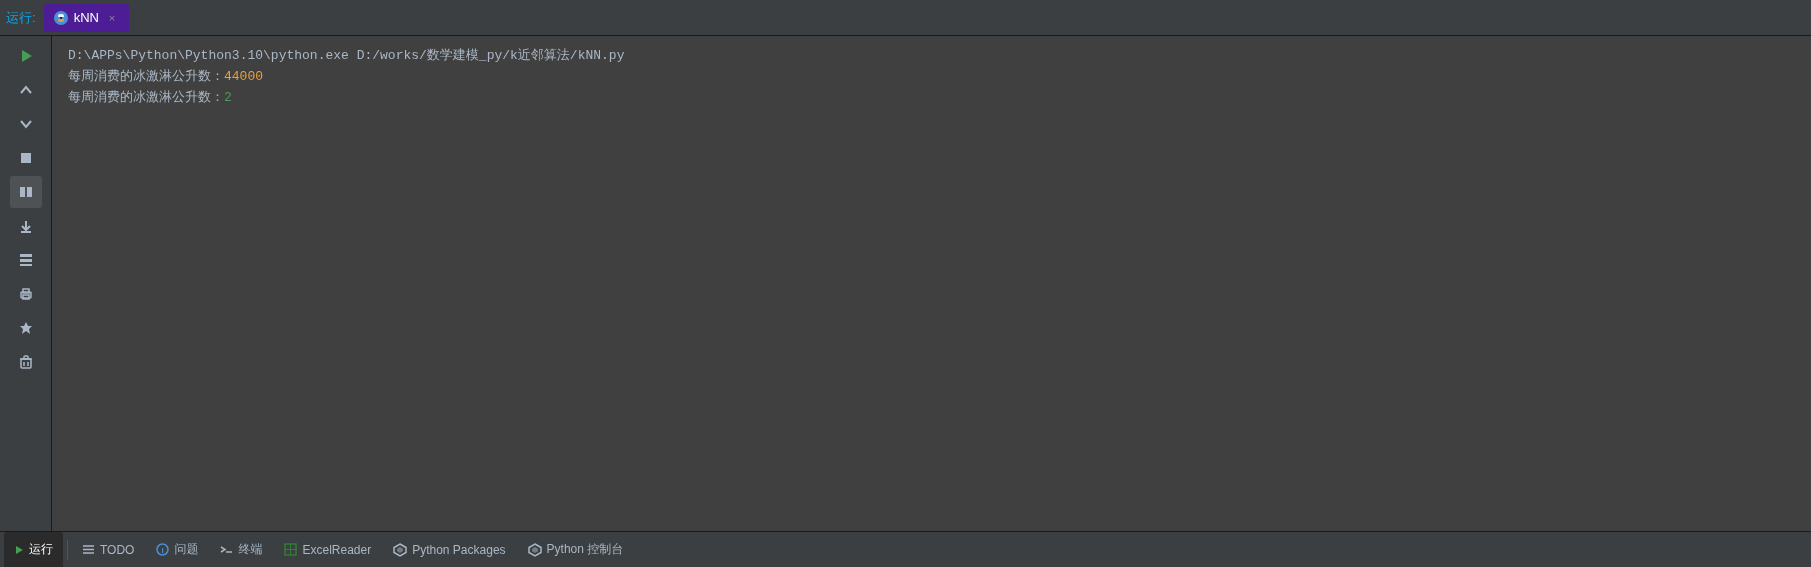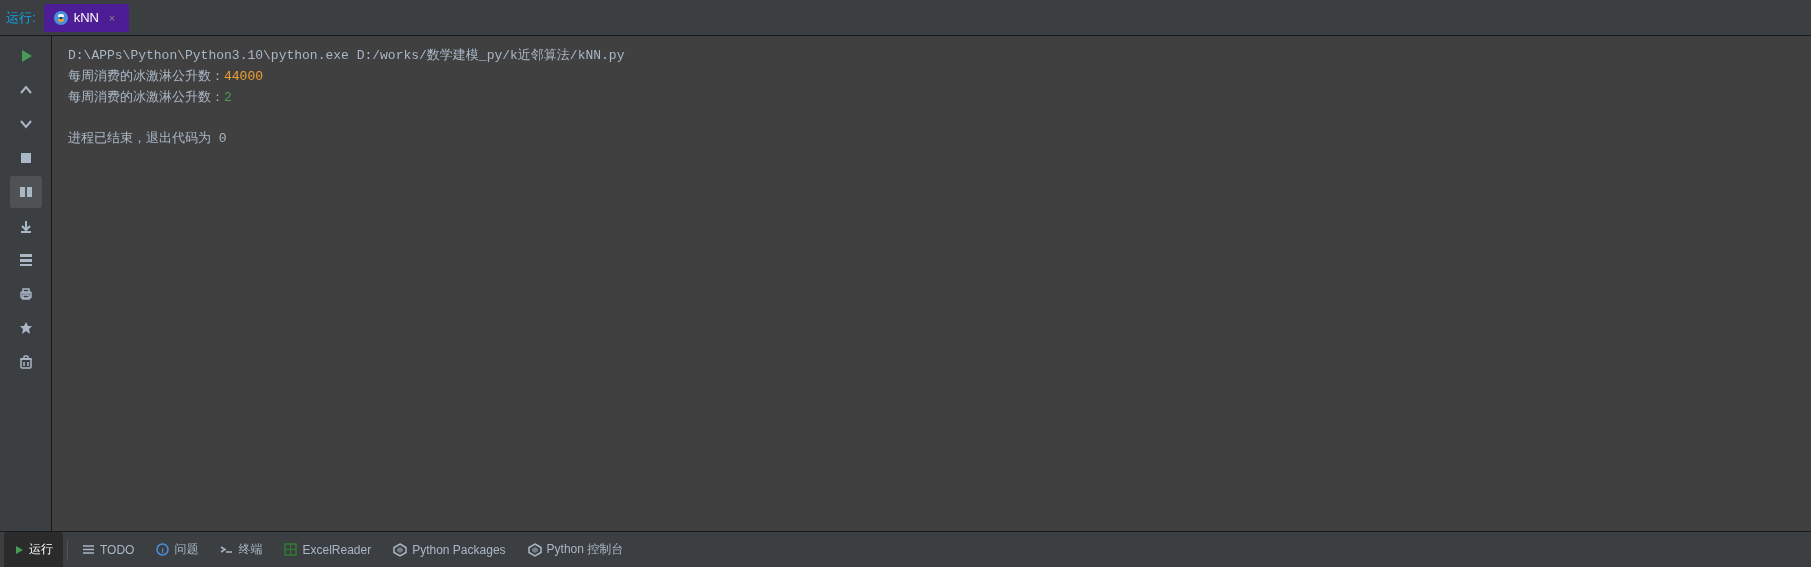--- a/index.html
+++ b/index.html
@@ -299,23 +299,20 @@
     <div class="console-line">
       <span class="text-gray">D:\APPs\Python\Python3.10\python.exe D:/works/数学建模_py/k近邻算法/kNN.py</span>
     </div>
     <div class="console-line">
       <span class="text-gray">每周消费的冰激淋公升数：</span><span class="text-orange">44000</span>
     </div>
     <div class="console-line">
       <span class="text-gray">每周消费的冰激淋公升数：</span><span class="text-green">2</span>
     </div>
     <div class="empty-line"></div>
-    <div class="console-line">
-      <span class="text-gray">进程已结束，退出代码为 0</span>
-    </div>
   </div>
 </div>
 
 <div class="bottom-bar">
 
   <div class="bottom-tab active">
     <svg width="10" height="10" viewBox="0 0 10 10">
       <polygon points="2,1 9,5 2,9" fill="#499c54"></polygon>
     </svg>
     <span>运行</span>

